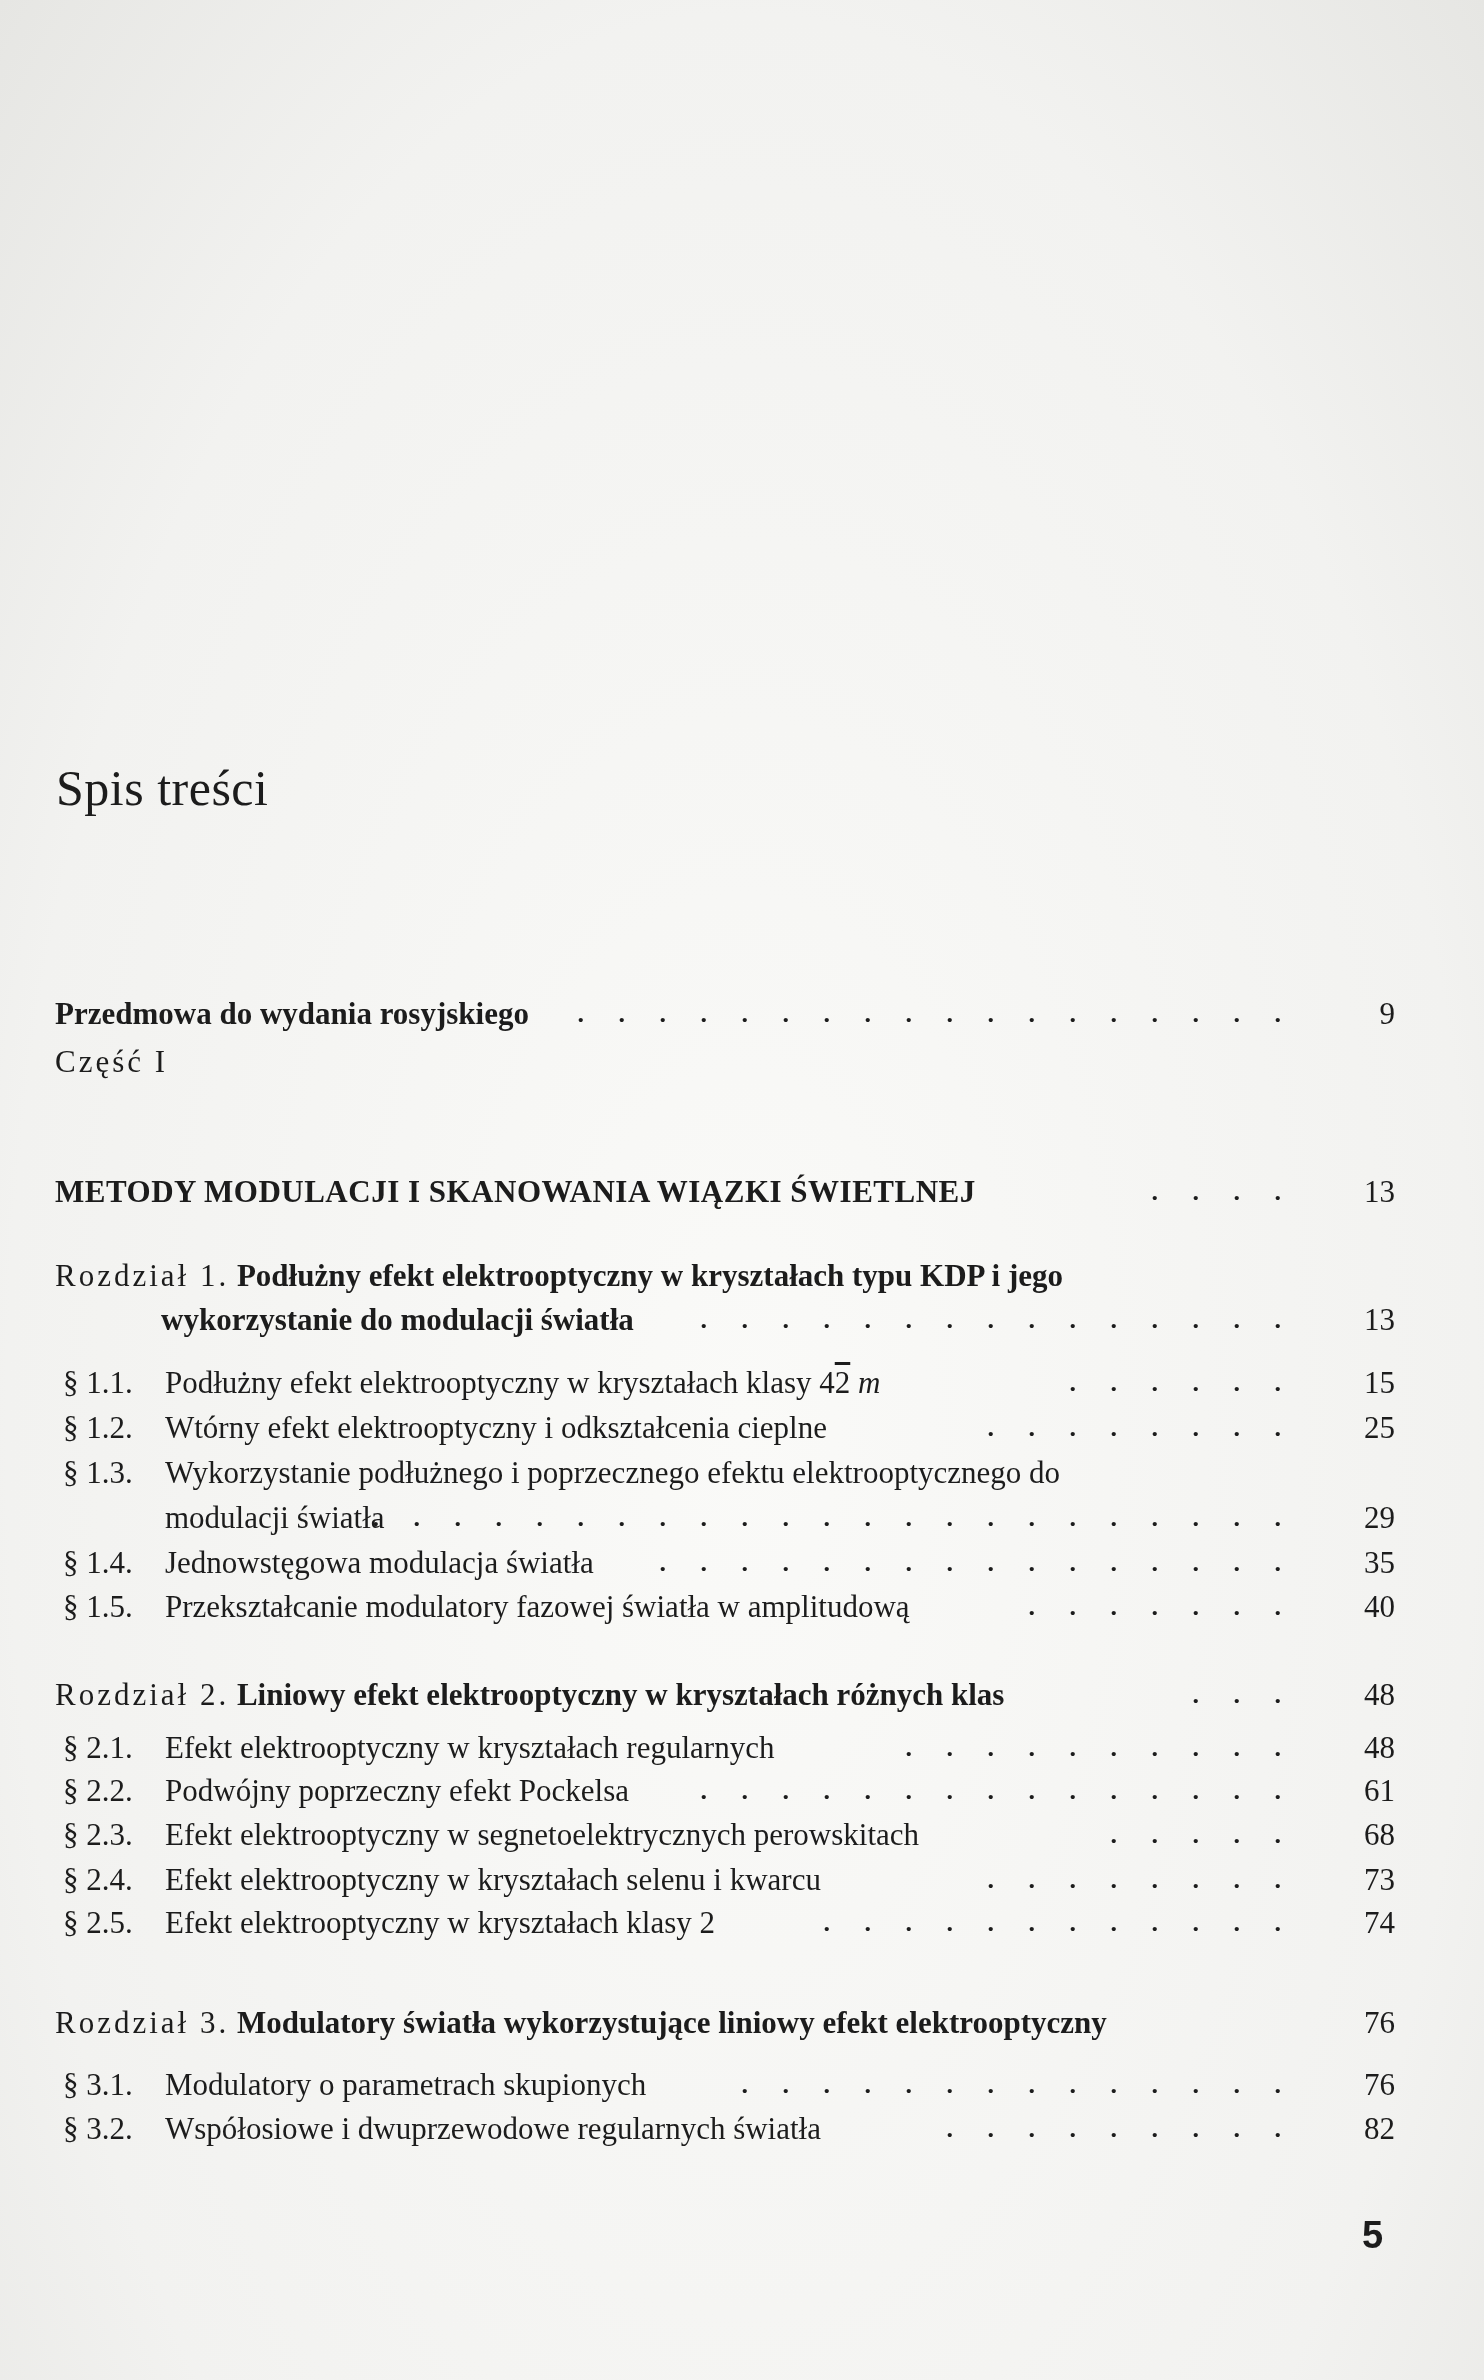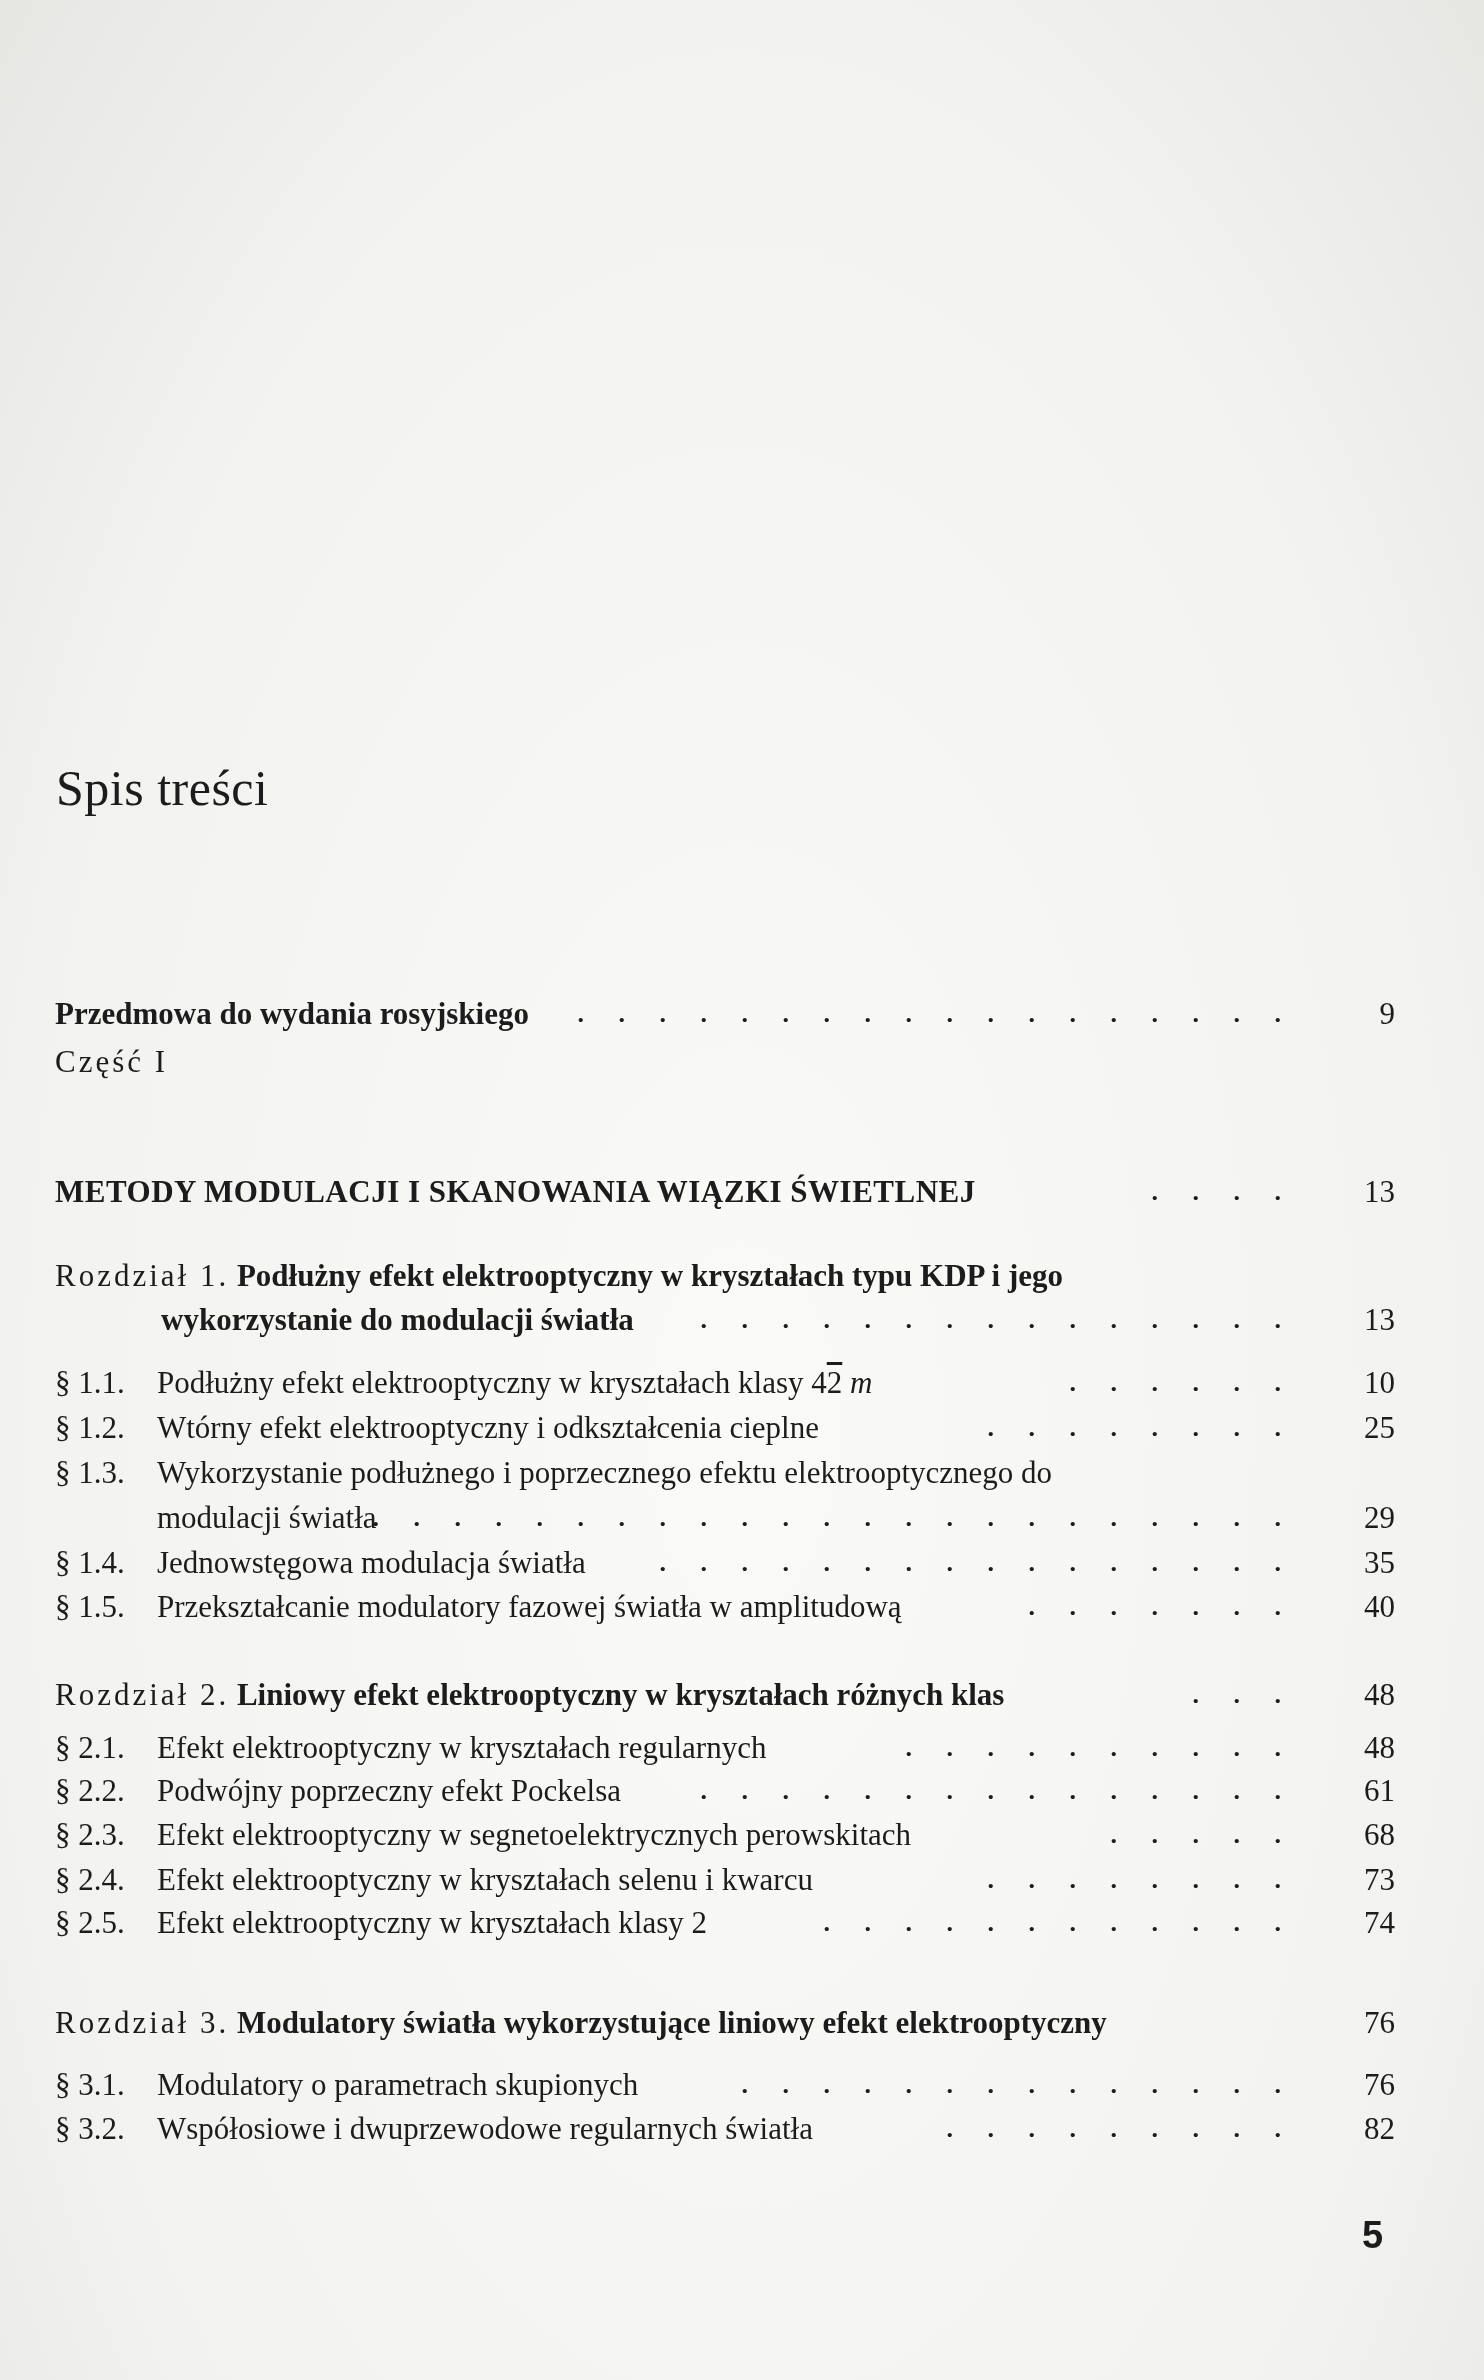--- a/index.html
+++ b/index.html
@@ -27,21 +27,21 @@
   .line .num {
     position:absolute; right:0; top:0; text-align:right; width:60px;
     font-size:31px;
   }
   .line .dots {
     position:absolute; right:100px; top:0; text-align:right;
     letter-spacing:14px; font-weight:bold; font-size:26px;
   }
   .bold { font-weight:bold; }
   .spaced { letter-spacing:3px; }
-  .sect { display:inline-block; width:102px; }
+  .sect { display:inline-block; width:102px;margin-left:8px; }
   .cont { padding-left:106px; }
   .part-label { letter-spacing:3px; }
   .caps { font-weight:bold; letter-spacing:0.5px; }
   .pageno {
     position:absolute; left:1362px; top:2214px; font-size:38px; font-weight:bold;
     font-family:"Liberation Sans", sans-serif;
   }
   .italic { font-style:italic; }
   .overbar { text-decoration:overline; }
 </style>
@@ -72,21 +72,21 @@
   <div class="line" style="top:1298px;">
     <span class="lead bold cont">wykorzystanie do modulacji światła</span>
     <span class="dots">. . . . . . . . . . . . . . .</span>
     <span class="num">13</span>
   </div>
 
   <div class="line" style="top:1361px;">
     <span class="sect">§ 1.1.</span><span class="lead">Podłużny efekt elektrooptyczny w kryształach klasy</span>
     <span><span>4</span><span class="overbar">2</span><span class="italic"> m</span></span>
     <span class="dots">. . . . . .</span>
-    <span class="num">10</span>
+    <span class="num">15</span>
   </div>
   <div class="line" style="top:1406px;">
     <span class="sect">§ 1.2.</span><span class="lead">Wtórny efekt elektrooptyczny i odkształcenia cieplne</span>
     <span class="dots">. . . . . . . .</span>
     <span class="num">25</span>
   </div>
   <div class="line" style="top:1451px;">
     <span class="sect">§ 1.3.</span><span class="lead">Wykorzystanie podłużnego i poprzecznego efektu elektrooptycznego do</span>
   </div>
   <div class="line" style="top:1496px;">

